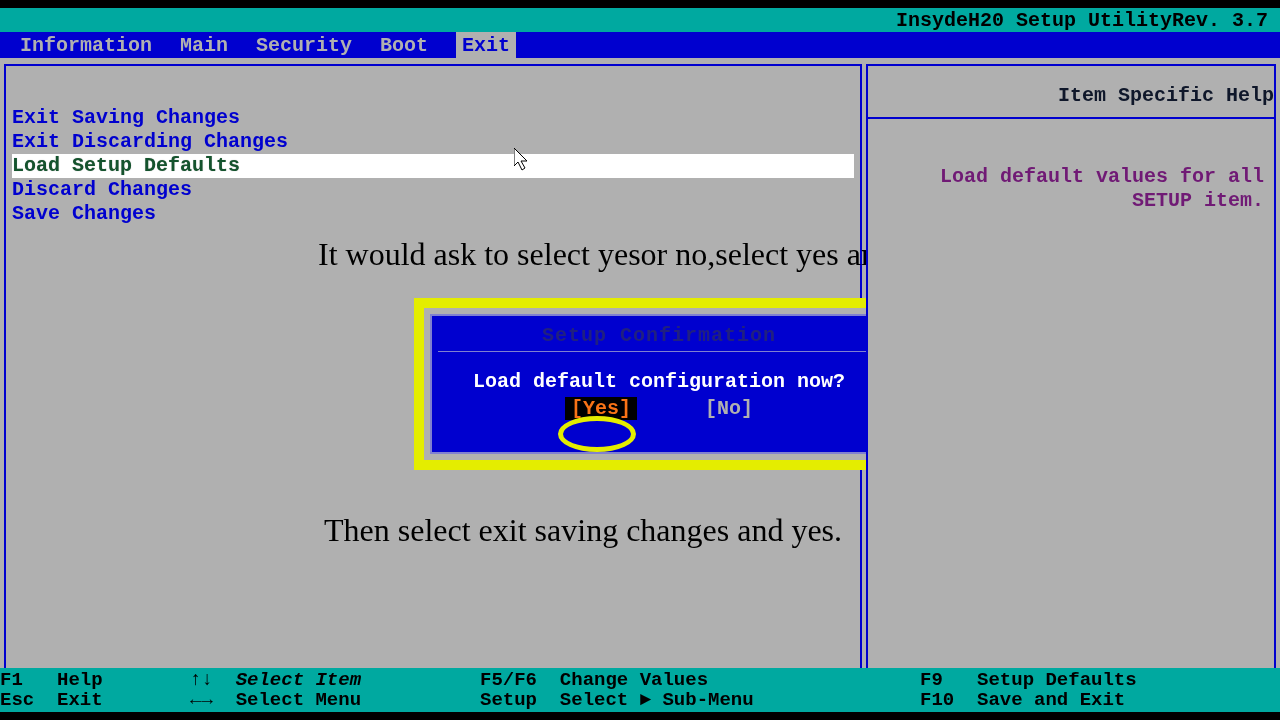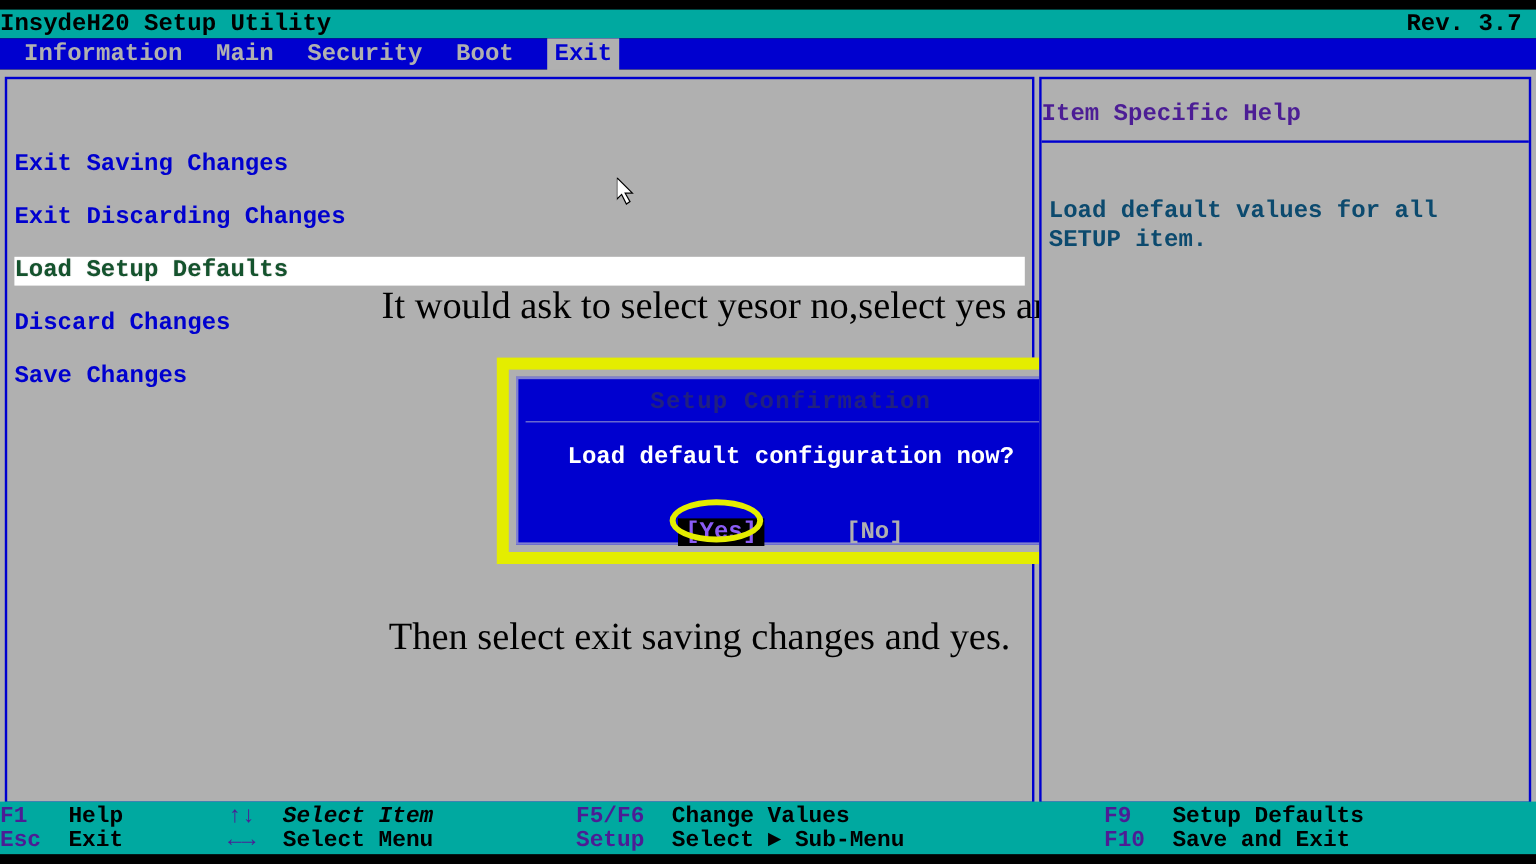--- a/index.html
+++ b/index.html
@@ -18,21 +18,21 @@
   .letterbox-bottom { bottom: 0; }
 
   .titlebar {
     position: absolute;
     top: 8px; left: 0; right: 0; height: 24px;
     background: #00a9a0;
     color: #000;
     display: flex;
     align-items: center;
   }
-  .titlebar .title-center { flex: 1; text-align: left; }
+  .titlebar .title-center { flex: 1; text-align: right; }
   .titlebar .rev { padding-right: 12px; }
 
   .menubar {
     position: absolute;
     top: 32px; left: 0; right: 0; height: 26px;
     background: #0000cf;
     color: #b0b0b0;
     display: flex;
     align-items: center;
     padding-left: 20px;
@@ -62,39 +62,40 @@
     left: 866px; top: 6px;
     width: 410px; height: 606px;
     border: 2px solid #0000cf;
     background: #b0b0b0;
   }
   .menu-list {
     padding: 40px 6px 0 6px;
     color: #0000cf;
     line-height: 24px;
   }
-  .menu-list .item { white-space: pre; cursor: pointer; margin-top: 20px; }
+  .menu-list .item { white-space: pre; cursor: pointer; }
   .menu-list .item.selected {
     background: #fff;
     color: #fff; 
     text-shadow: 0 0 1px #aaa;
   }
   
   .menu-list .item.selected { color: #14532d; }
 
   .help-title {
-    color: #4c1d95;
-    text-align: left;
+    color: #0f172a;
+    text-align: right;
     padding: 18px 0 10px 0;
     border-bottom: 2px solid #0000cf;
   }
   .help-body {
-    color: #0c4a6e;
+    color: #701a75;
     padding: 46px 10px 0 6px;
     line-height: 24px;
+    text-align: right;
   }
 
   .annotation {
     position: absolute;
     font-family: "Segoe Script", "Comic Sans MS", cursive;
     font-size: 32px;
     font-weight: normal;
     color: #000;
     line-height: 1.4;
   }
@@ -134,23 +135,22 @@
     color: #ffffff;
   }
   .dialog-buttons {
     text-align: center;
     padding-bottom: 8px;
     color: #b0b0b0;
   }
   .dialog-buttons .btn { display: inline-block; margin: 0 28px; position: relative; }
   .dialog-buttons .btn.selected {
     background: #000;
-    color: #8b5cf6;
+    color: #f97316;
     padding: 0 6px;
-    margin-top: 35px;
   }
   .yellow-ellipse {
     position: absolute;
     border: 5px solid #e4ed00;
     border-radius: 50%;
     width: 78px; height: 36px;
     left: 126px; top: 100px;
     pointer-events: none;
   }
 
@@ -159,21 +159,21 @@
     left: 0; right: 0; bottom: 8px; height: 44px;
     background: #00a9a0;
     color: #000;
     font-size: 19px;
     line-height: 20px;
     padding: 2px 0 0 0;
     overflow: hidden;
   }
   .footer-row { display: flex; }
   .footer-cell { white-space: pre; }
-  .fk { color: #4c1d95; }
+  .fk { color: #000000; }
 
   .cursor-arrow {
     position: absolute;
     left: 514px; top: 90px;
     width: 0; height: 0;
     pointer-events: none;
   }
   .cursor-arrow svg { position: absolute; left: 0; top: 0; }
 </style>
 </head>

